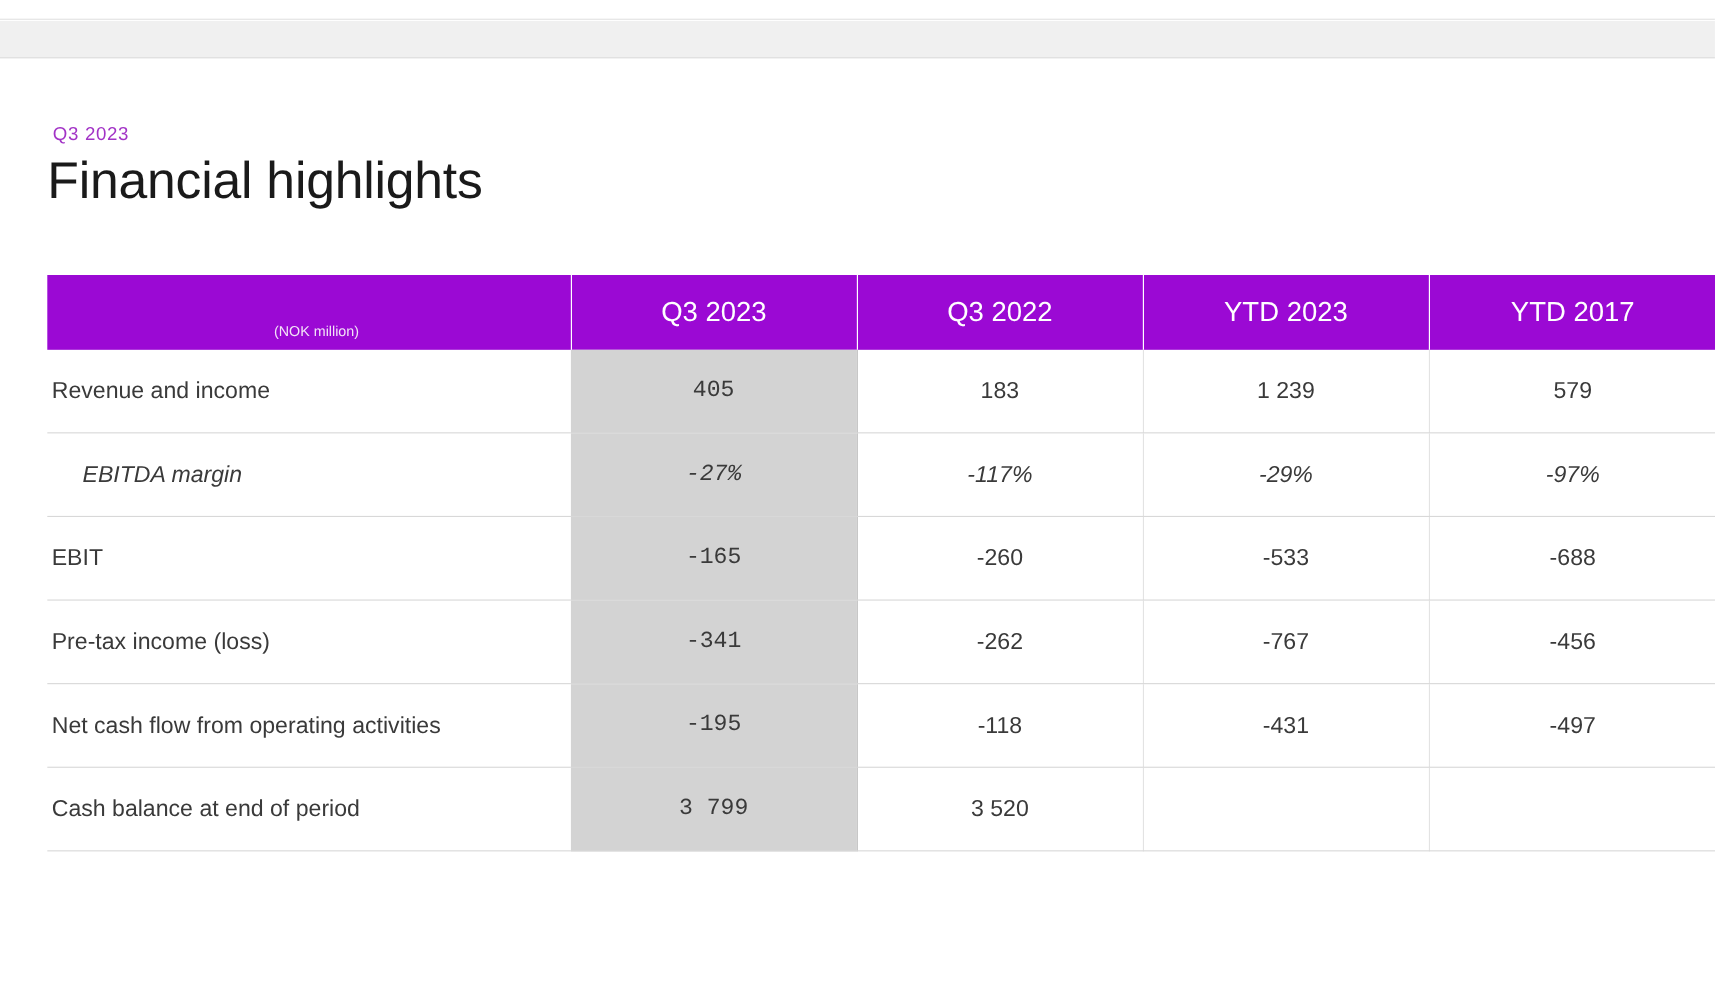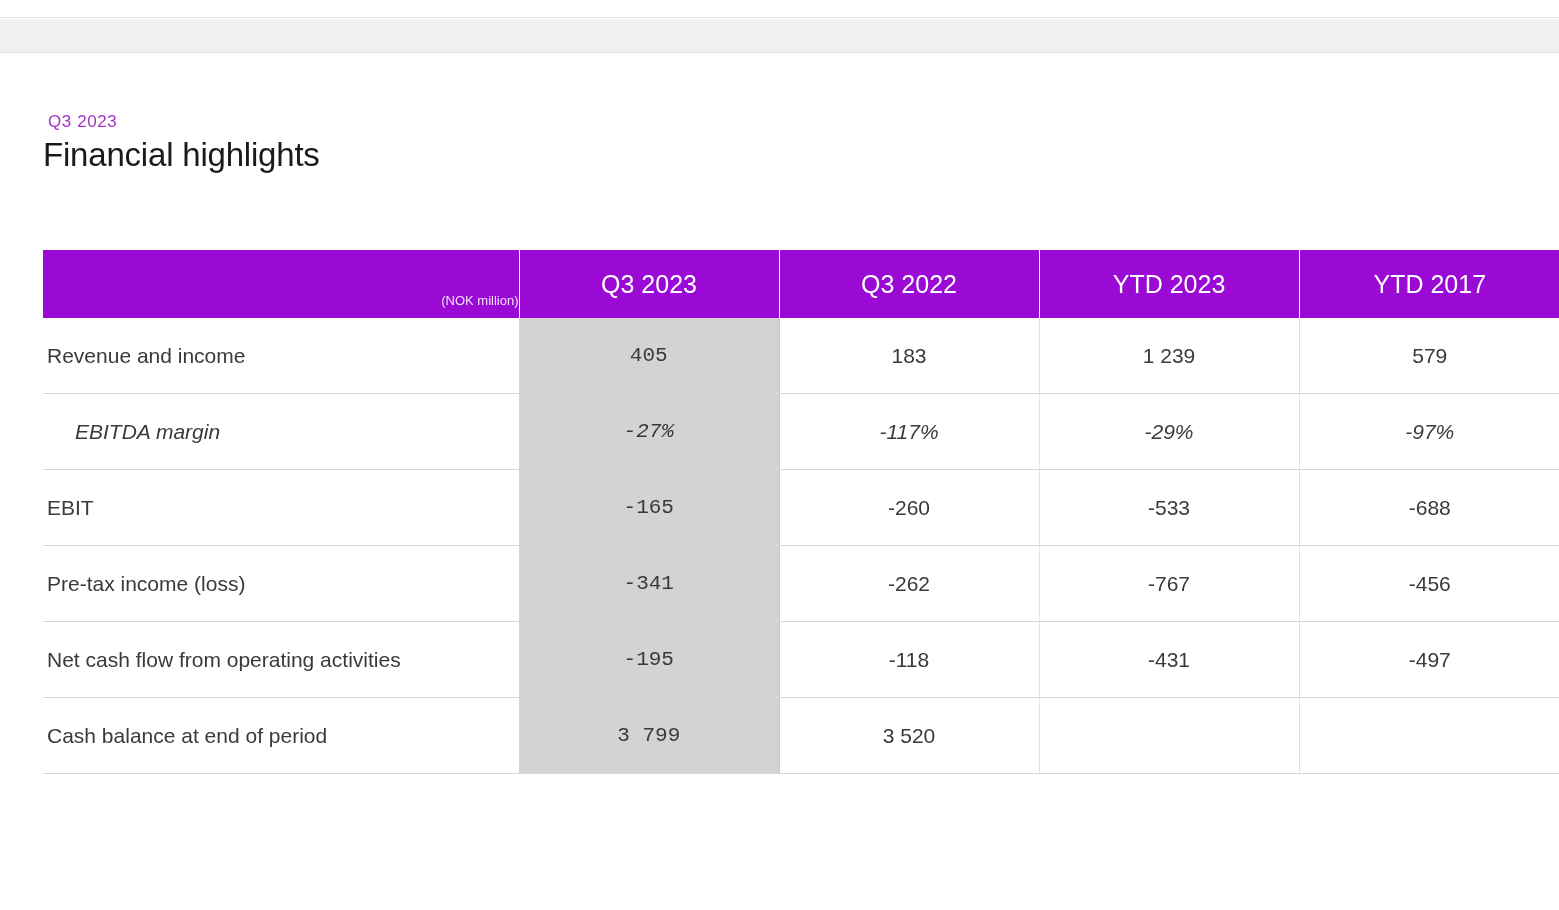--- a/index.html
+++ b/index.html
@@ -48,21 +48,21 @@
     top: 58px;
     font-size: 17px;
     color: #a233c6;
     letter-spacing: 0.6px;
     font-weight: 400;
   }
   .title {
     position: absolute;
     left: 31px;
     top: 82px;
-    font-size: 33px;
+    font-size: 47px;
     color: #1a1a1a;
     font-weight: 400;
     letter-spacing: -0.2px;
   }
   table.fin {
     position: absolute;
     left: 31px;
     top: 196px;
     width: 1517px;
     border-collapse: collapse;
@@ -79,21 +79,21 @@
     color: #ffffff;
     height: 58px;
     font-weight: 400;
     font-size: 25px;
     text-align: center;
     vertical-align: middle;
     border-right: 1px solid #ffffff;
     padding: 0;
   }
   table.fin thead th.unit {
-    text-align: right;
+    text-align: center;
     font-size: 13px;
     vertical-align: bottom;
     padding: 0 0 10px 14px;
     color: #f2e2f7;
     border-right: 1px solid #ffffff;
   }
   table.fin thead th:last-child { border-right: none; }
 
   table.fin tbody td {
     height: 75px;

